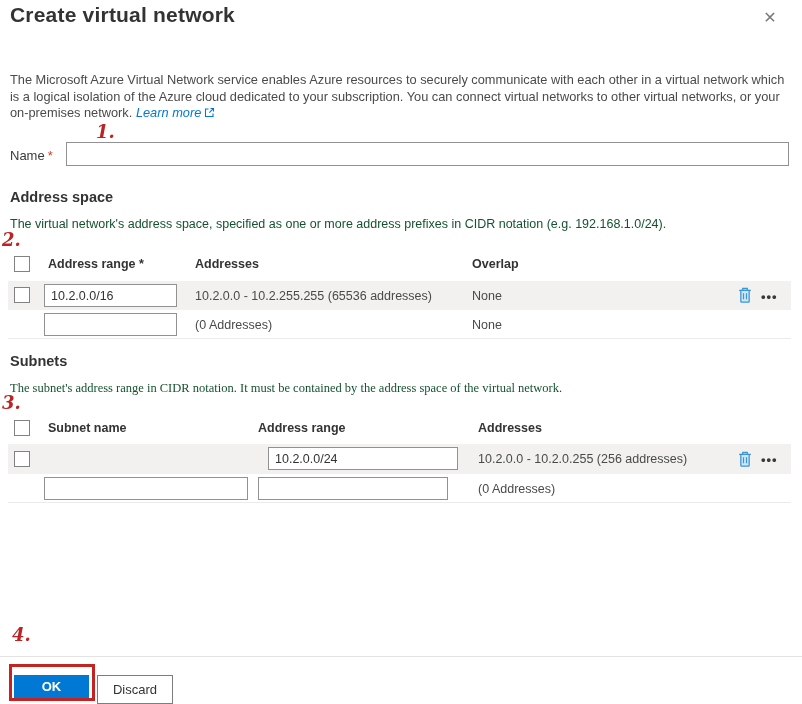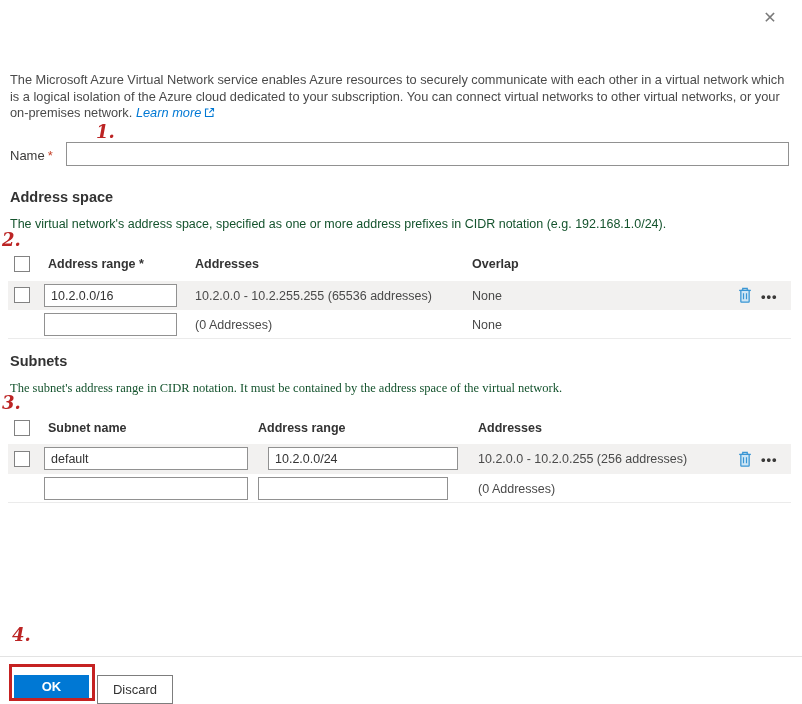--- a/index.html
+++ b/index.html
@@ -37,20 +37,21 @@
             display:flex; align-items:center; justify-content:center; font-family:"Liberation Sans",sans-serif; }
   .btn-discard { left:97px; top:675px; width:76px; height:29px; background:#fff; color:#333;
             border:1px solid #7d7d7d; font-size:13px; cursor:pointer;
             display:flex; align-items:center; justify-content:center; font-family:"Liberation Sans",sans-serif; }
 </style>
 </head>
 <body>
 
 <div class="panel">
 
+  <div class="abs title">Create virtual network</div>
   <div class="abs close">✕</div>
 
   <div class="abs desc">
     <span>The Microsoft Azure Virtual Network service enables Azure resources to securely communicate with each other in a virtual network which is a logical isolation of the Azure cloud dedicated to your subscription. You can connect virtual networks to other virtual networks, or your on-premises network.</span>
     <span class="link">Learn more</span><span class="ext-icon"><svg width="11" height="11" viewBox="0 0 11 11">
           <path d="M4.5 2H1.5v7.5H9V6.5" stroke="#0078d4" stroke-width="1.1" fill="none"></path>
           <path d="M6.5 1.5h3v3" stroke="#0078d4" stroke-width="1.1" fill="none"></path>
           <path d="M9.3 1.7L5.3 5.7" stroke="#0078d4" stroke-width="1.1" fill="none"></path>
         </svg></span>
   </div>
@@ -95,21 +96,20 @@
   <div class="abs small" style="left:10px; top:381px; width:780px;font-family:Liberation Serif, serif;">The subnet's address range in CIDR notation. It must be contained by the address space of the virtual network.</div>
   <div class="abs annot" style="left:2px; top:392px;">3.</div>
 
   <div class="abs checkbox" style="left:14px; top:420px;"></div>
   <div class="abs colhead" style="left:48px; top:421px;">Subnet name</div>
   <div class="abs colhead" style="left:258px; top:421px;">Address range</div>
   <div class="abs colhead" style="left:478px; top:421px;">Addresses</div>
 
   <div class="abs rowbg" style="left:8px; top:444px; width:783px; height:30px;"></div>
   <div class="abs checkbox" style="left:14px; top:451px;"></div>
-  <input class="abs tbox" style="left: 44px; top: 447px; width: 204px; height: 23px;" value="default">
   <input class="abs tbox" style="left: 252px; top: 447px; width: 190px; height: 23px; margin-left: 16px;" value="10.2.0.0/24">
   <div class="abs cell" style="left:478px; top:452px;">10.2.0.0 - 10.2.0.255 (256 addresses)</div>
   <div class="abs trash" style="left:738px; top:451px;">
       <svg width="14" height="16" viewBox="0 0 13 15">
         <path d="M1 3.2h11" stroke="#3a96d4" stroke-width="1.2" fill="none"></path>
         <path d="M4.4 3V1.3h4.2V3" stroke="#3a96d4" stroke-width="1.2" fill="none"></path>
         <rect x="2.6" y="3.2" width="7.8" height="11" rx="0.5" stroke="#3a96d4" stroke-width="1.2" fill="#cfe6f5"></rect>
         <path d="M5.1 5.8v5.6M7.9 5.8v5.6" stroke="#3a96d4" stroke-width="1.1" fill="none"></path>
       </svg>
     </div>

